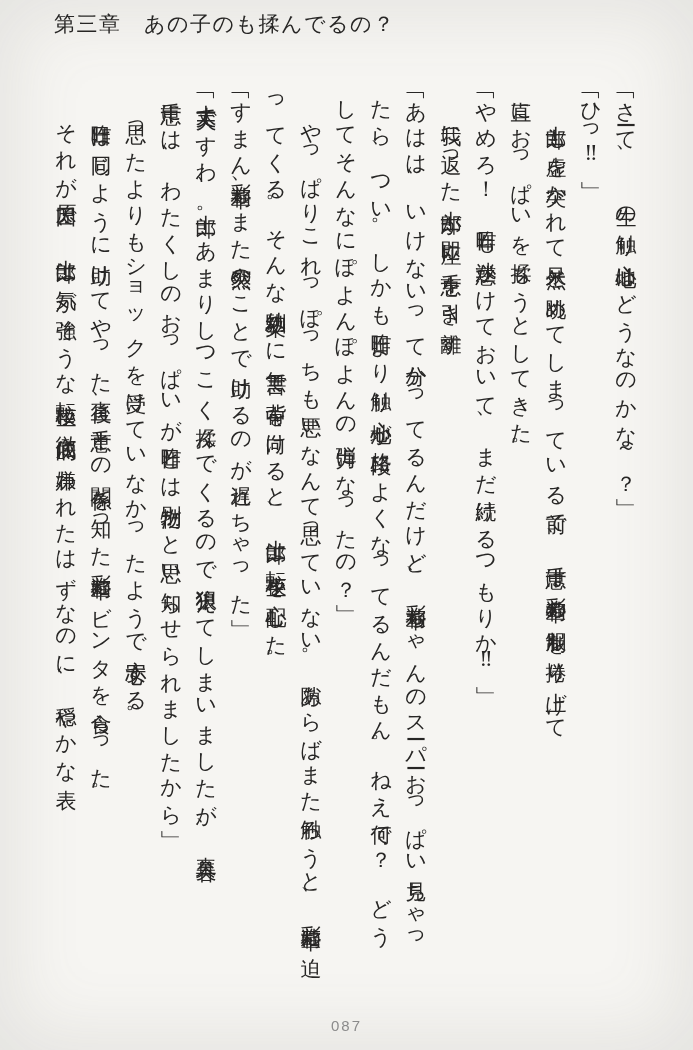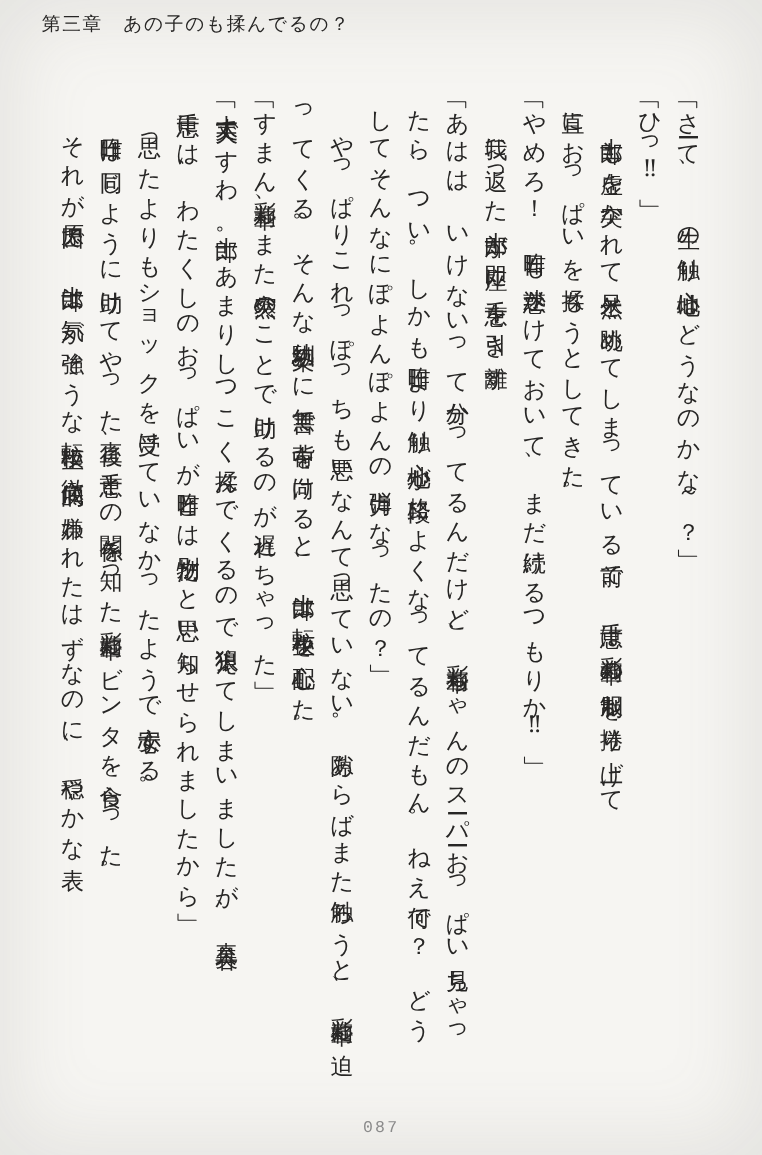--- a/index.html
+++ b/index.html
@@ -11,22 +11,22 @@
     font-family: "DejaVu Serif", "Liberation Serif", serif;
     color: #272625;
   }
   .vignette {
     position: absolute; inset: 0;
     box-shadow: inset 0 0 70px 14px rgba(110,105,95,0.12);
     pointer-events: none;
   }
   .chapter-header {
     position: absolute;
-    top: 10px; left: 38px;
-    font-size: 17px;
+    top: 10px; left: 54px;
+    font-size: 21px;
     letter-spacing: 1.5px;
     white-space: nowrap;
   }
   .text-body {
     position: absolute;
     top: 85px; right: 50px;
     width: 596px; height: 932px;
     writing-mode: vertical-rl;
     text-orientation: mixed;
   }
@@ -36,21 +36,21 @@
     letter-spacing: 2.5px;
     height: 932px;
   }
   .page-number {
     position: absolute;
     bottom: 16px; left: 0; width: 100%;
     text-align: center;
     font-size: 15px;
     letter-spacing: 2px;
     color: #8b8b8b;
-    font-family: Liberation Mono, monospace;
+    font-family: Liberation Sans, sans-serif;
   }
 </style>
 </head>
 <body>
 
 <div class="vignette"></div>
 
 <div class="chapter-header">第三章　あの子のも揉んでるの？</div>
 
 <div class="text-body">

